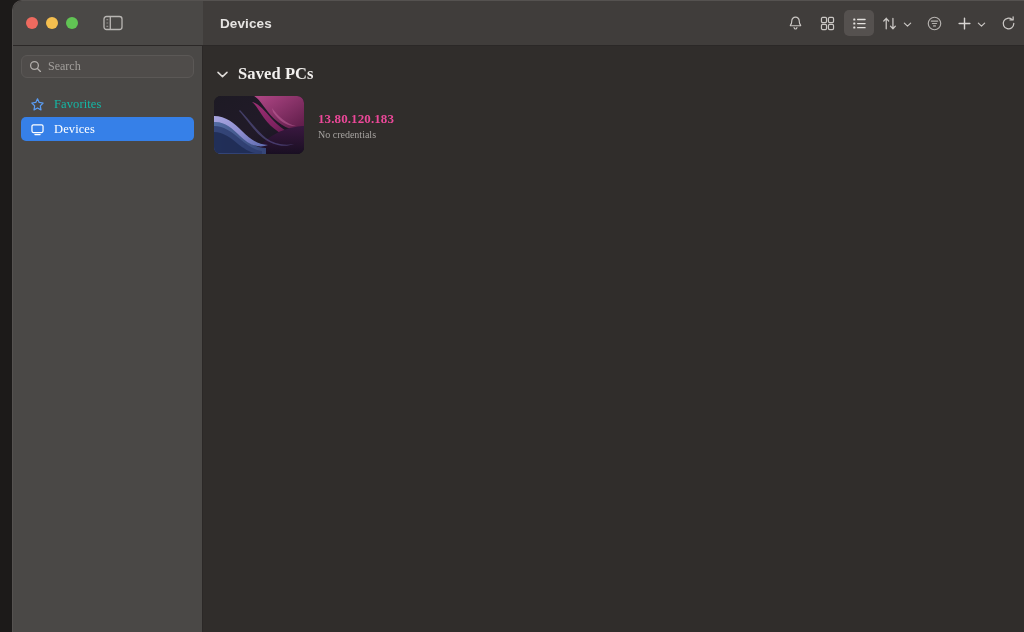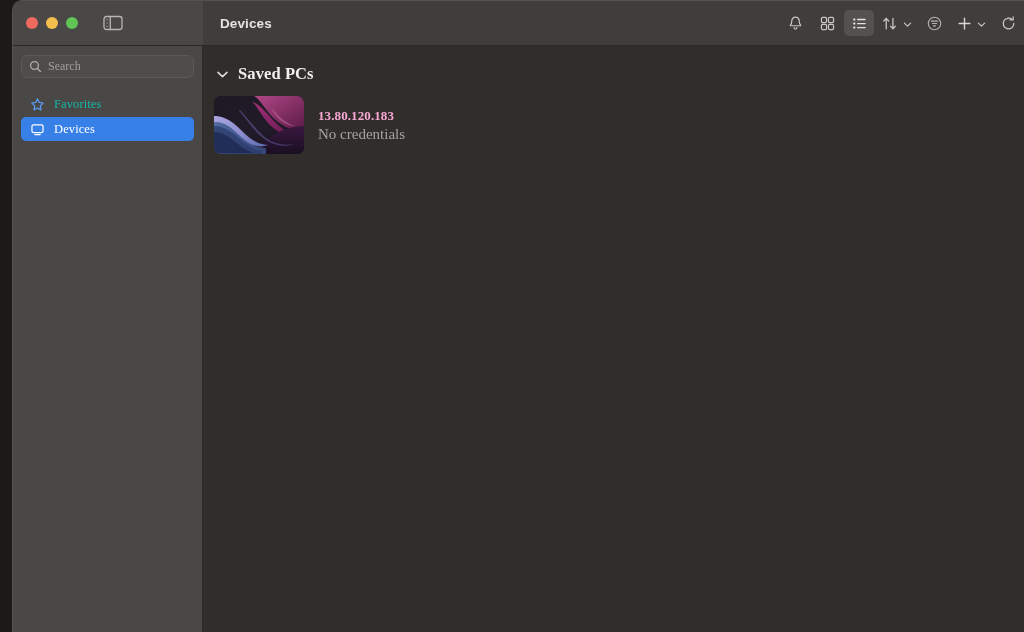--- a/index.html
+++ b/index.html
@@ -210,25 +210,25 @@
     overflow: hidden;
     flex: 0 0 90px;
     background: #17141c;
     position: relative;
   }
 
   .device-text { display: flex; flex-direction: column; gap: 2px; }
   .device-name {
     font-size: 13px;
     font-weight: bold;
-    color: #f9a8d4;
+    color: #ec4899;
     letter-spacing: 0.1px;
   }
   .device-sub {
-    font-size: 15px;
+    font-size: 10px;
     color: #a6a3a0;
   }
 </style>
 </head>
 <body>
 
 <div class="window">
 
   <div class="titlebar">
 

